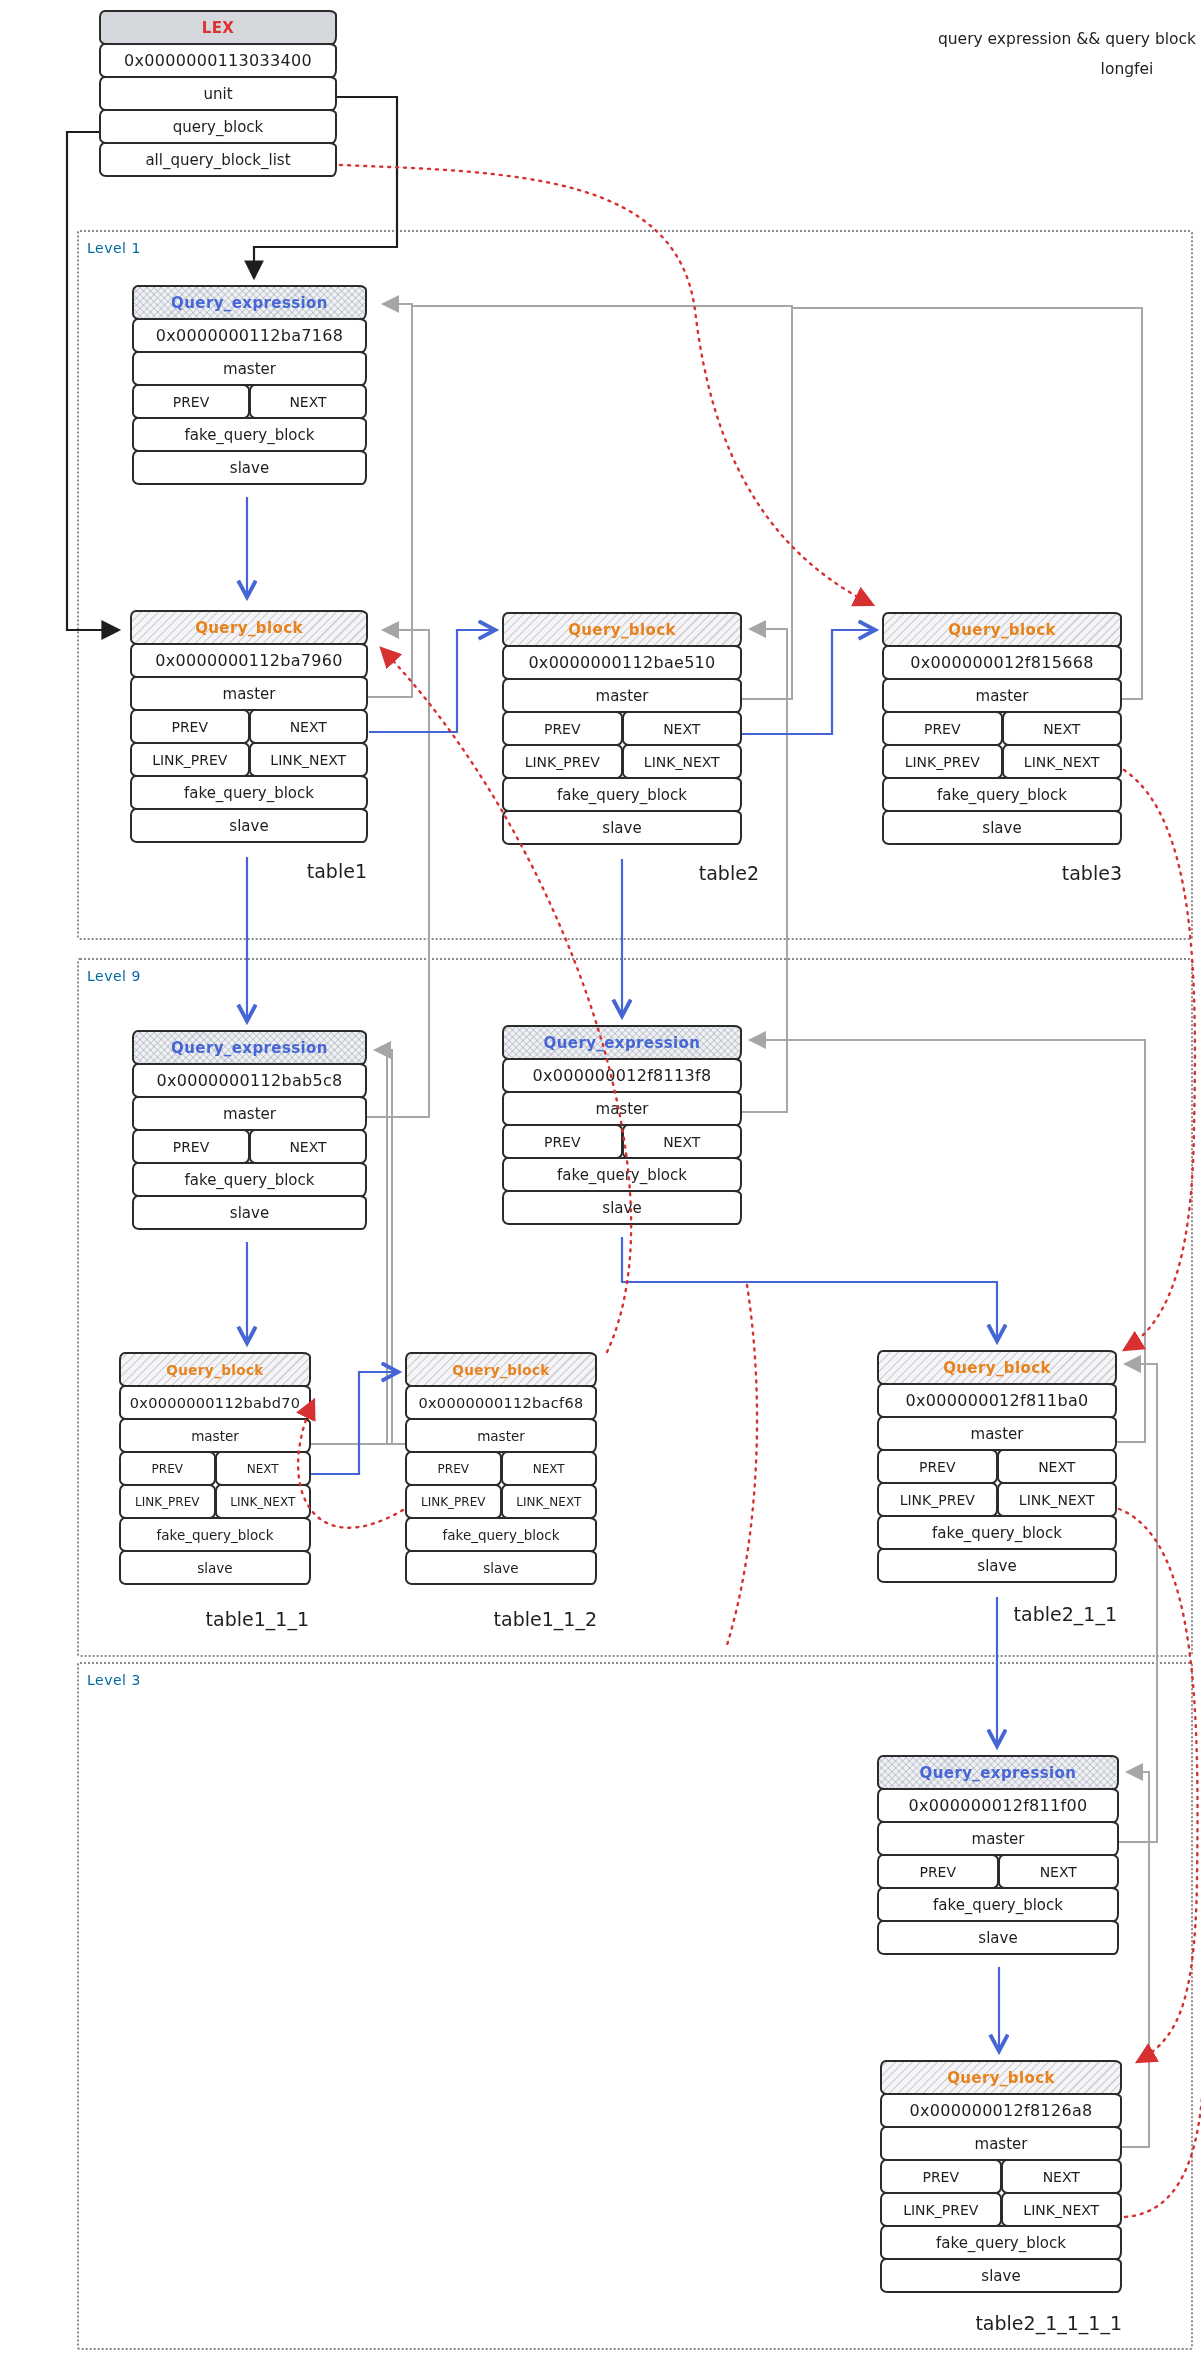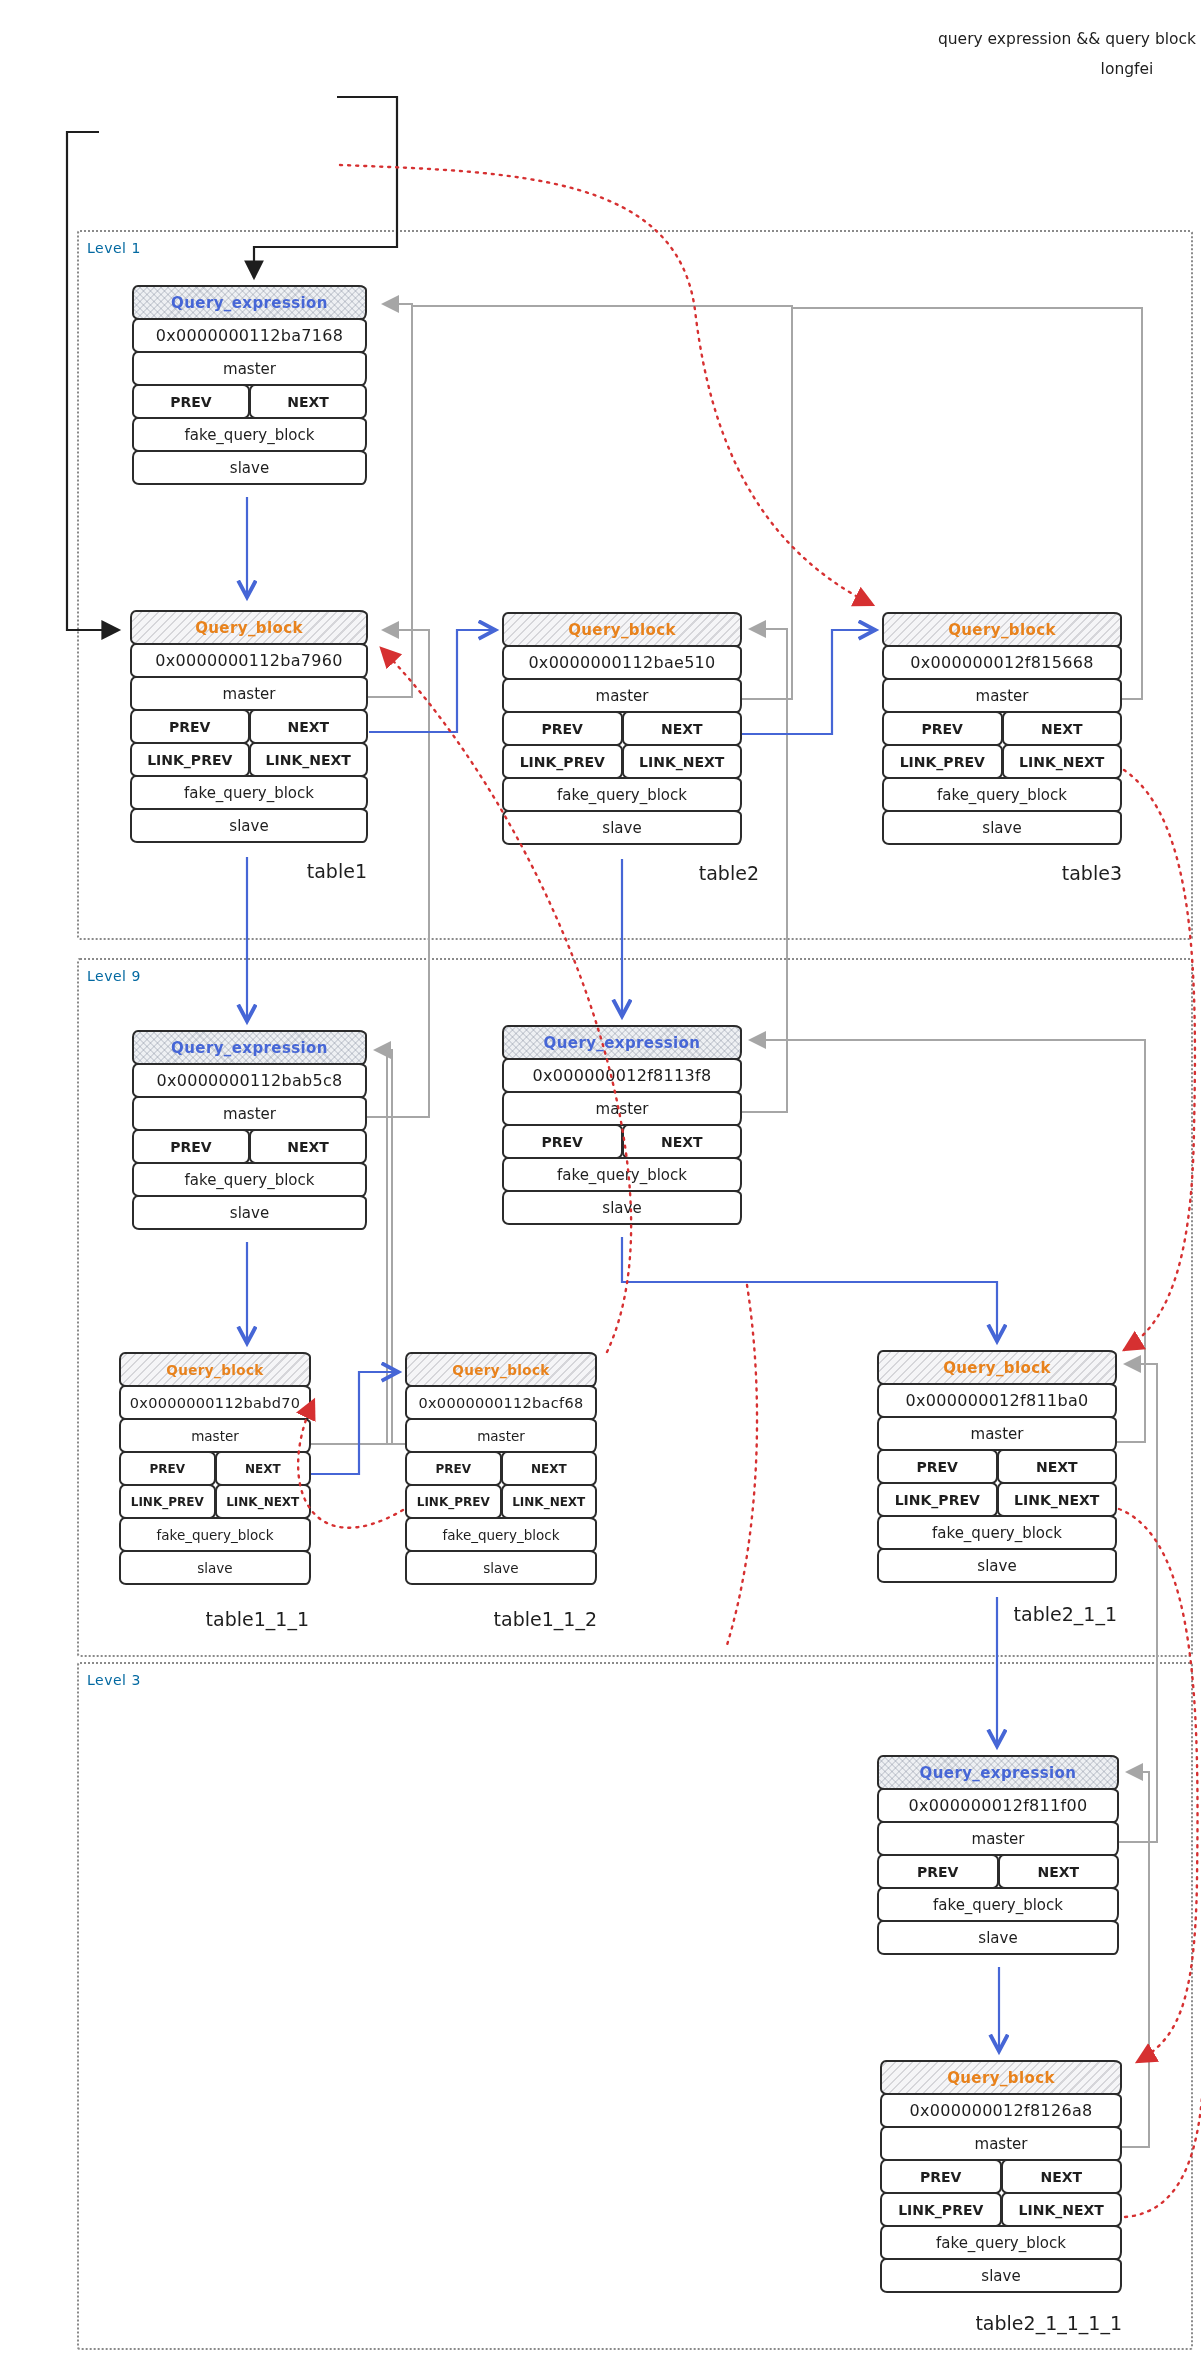--- a/index.html
+++ b/index.html
@@ -15,21 +15,21 @@
   .node{position:absolute;display:flex;flex-direction:column;z-index:2;}
   .row{
     box-sizing:border-box;height:35px;margin-top:-2px;
     border:2.2px solid #2b2b2b;border-radius:6px 8px 5px 7px/7px 5px 8px 6px;
     background:#fff;display:flex;align-items:center;justify-content:center;
     font-size:15px;white-space:nowrap;
   }
   .row:first-child{margin-top:0;}
   .row.addr{font-size:16px;letter-spacing:.3px;}
   .row.header{font-weight:bold;font-size:15px;letter-spacing:.4px;}
-  .row.split{border:none;background:transparent;display:flex;padding:0;font-weight:bold;}
+  .row.split{border:none;background:transparent;display:flex;padding:0;}
   .split .cell{
     box-sizing:border-box;flex:1;height:35px;
     border:2.2px solid #2b2b2b;border-radius:6px 7px 6px 7px/7px 6px 7px 6px;
     display:flex;align-items:center;justify-content:center;font-size:14px;
   }
   .split .cell + .cell{margin-left:-1px;text-align:center;}
   .node.narrow .cell{font-size:12px;}
   .node.narrow .row{font-size:13.5px;}
   .node.narrow .row.addr{font-size:14.5px;}
   .lex-header{background:#d4d8dc;color:#e03131;}
@@ -60,20 +60,27 @@
   <div class="note-line" style="left:870px;top:30px;width:300px;">query expression &amp;&amp; query block</div>
   <div class="note-line" style="left:1020px;top:60px;width:120px;">longfei</div>
 
   <div class="level-box" style="left:30px;top:230px;width:1112px;height:706px;"></div>
   <div class="level-box" style="left:30px;top:958px;width:1112px;height:695px;"></div>
   <div class="level-box" style="left:30px;top:1662px;width:1112px;height:684px;"></div>
   <div class="level-label" style="left:40px;top:240px;">Level 1</div>
   <div class="level-label" style="left:40px;top:968px;">Level 9</div>
   <div class="level-label" style="left:40px;top:1672px;">Level 3</div>
 
+  <div class="node" style="left:52px;top:10px;width:238px;">
+    <div class="row header lex-header">LEX</div>
+    <div class="row addr">0x0000000113033400</div>
+    <div class="row">unit</div>
+    <div class="row">query_block</div>
+    <div class="row">all_query_block_list</div>
+  </div>
 
   <div class="node" style="left:85px;top:285px;width:235px;">
     <div class="row header qe-header">Query_expression</div>
     <div class="row addr">0x0000000112ba7168</div>
     <div class="row">master</div>
     <div class="row split">
       <div class="cell">PREV</div>
       <div class="cell">NEXT</div>
     </div>
     <div class="row">fake_query_block</div>

